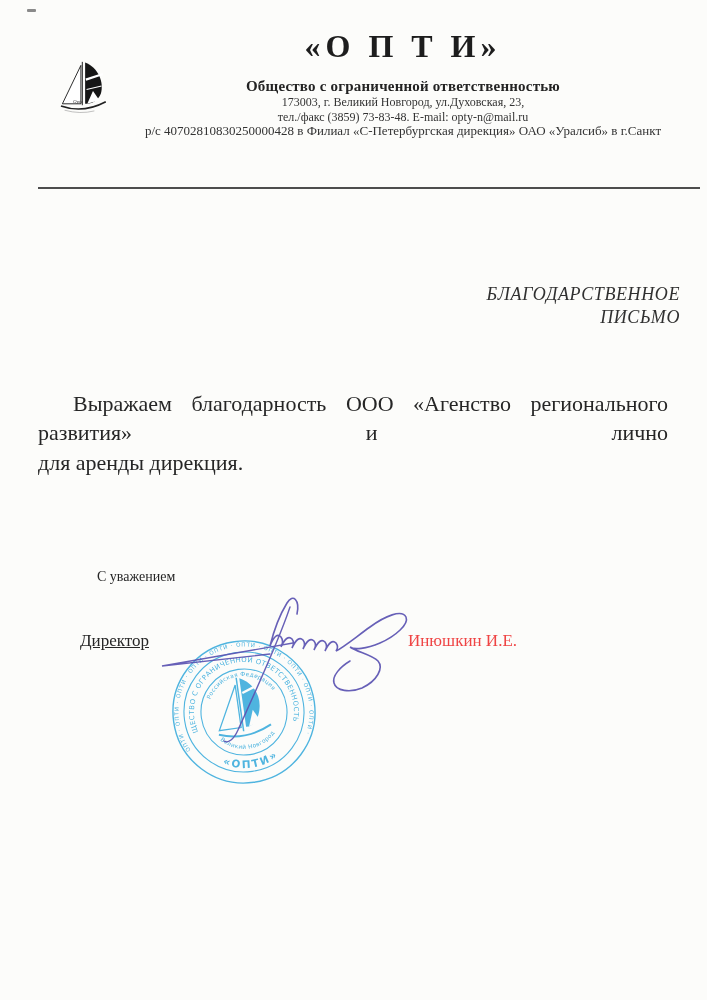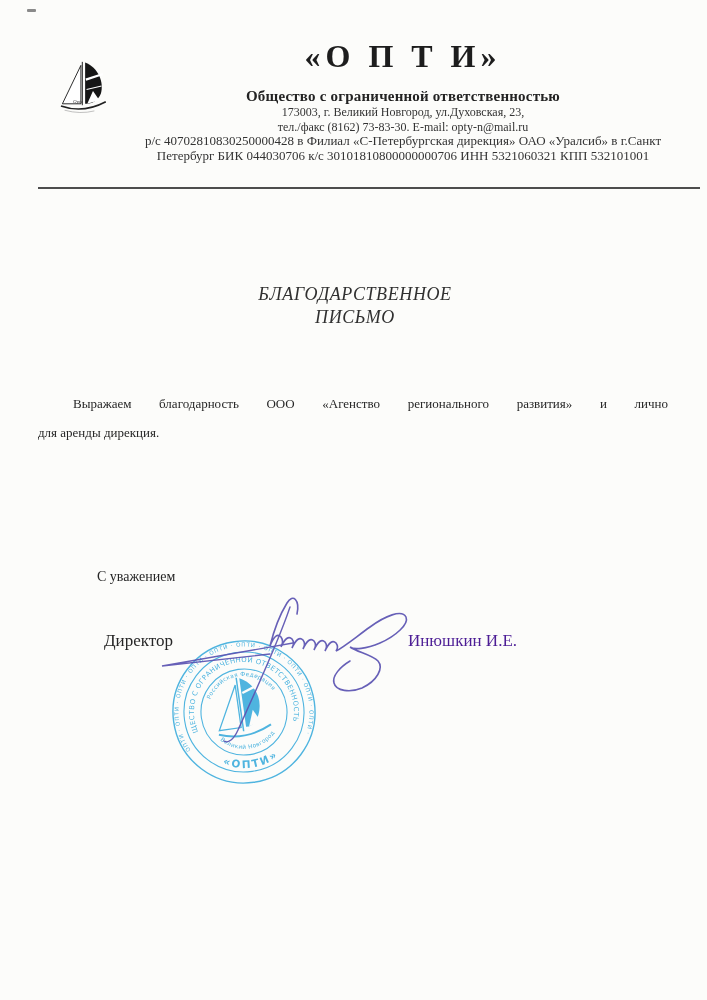--- a/index.html
+++ b/index.html
@@ -10,45 +10,45 @@
   .page{
     position:relative;width:707px;height:1000px;margin:0 auto;
     background:var(--paper);overflow:hidden;
     font-family:"Liberation Serif","DejaVu Serif",serif;
     color:var(--ink);
   }
   .scan-artifact{position:absolute;background:#8a8a8a;border-radius:1px;}
 
   
   .logo-box{position:absolute;left:56px;top:58px;width:64px;height:66px;}
-  .letterhead{position:absolute;left:138px;top:38px;width:530px;text-align:center;}
+  .letterhead{position:absolute;left:138px;top:28px;width:530px;text-align:center;}
   .company-title{font-size:32px;font-weight:bold;letter-spacing:5px;color:#1d1d1d;}
   .org-type{margin-top:13px;font-size:15px;font-weight:bold;letter-spacing:.2px;color:#232323;}
   .lh-line{font-size:12px;line-height:14.6px;color:#333;}
   .lh-line.small{font-size:13px;text-align:center;}
 
   .rule{position:absolute;left:38px;top:187px;width:662px;height:2px;background:#4d4d4d;}
 
   
   .ref-block{position:absolute;left:42px;top:199px;font-size:13.5px;line-height:15.5px;color:#2e2e2e;}
   .ref-l1{padding-left:21px;}
   .ref-l2{padding-left:16px;}
 
   
-  .doc-title{position:absolute;left:30px;top:283px;width:650px;text-align:center;
+  .doc-title{position:absolute;left:30px;top:283px;width:650px;text-align:right;
     font-style:italic;font-size:18px;line-height:23px;letter-spacing:.6px;color:#303030;}
 
   
-  .body-text{position:absolute;left:38px;top:389px;width:630px;font-size:13px;line-height:29.4px;color:#262626;}
+  .body-text{position:absolute;left:38px;top:389px;width:630px;font-size:22px;line-height:29.4px;color:#262626;}
   .jline{text-align:justify;text-align-last:justify;}
   .indent{text-indent:35px;}
 
   .closing{position:absolute;left:97px;top:569px;font-size:14px;color:#262626;}
-  .sig-title{position:absolute;left:104px;top:631px;font-size:17px;color:#262626;}
-  .sig-name{position:absolute;left:408px;top:631px;font-size:17px;color:#4c1d95;}
+  .sig-title{position:absolute;left:80px;top:631px;font-size:17px;color:#262626;text-decoration:underline;}
+  .sig-name{position:absolute;left:408px;top:631px;font-size:17px;color:#ef4444;}
 
   .stamp-box{position:absolute;left:164px;top:632px;width:160px;height:160px;opacity:.82;}
   .sig-box{position:absolute;left:140px;top:580px;width:290px;height:190px;opacity:.92;}
 
   
   .st-stroke{stroke:var(--stamp);fill:none;}
   .st-fill{fill:var(--stamp);}
   .st-text{fill:var(--stamp);font-family:"DejaVu Sans",sans-serif;}
   .sig-stroke{stroke:var(--sig);fill:none;stroke-linecap:round;}
 </style>
@@ -68,23 +68,22 @@
     <polygon points="44,63 52,45 61,58" fill="#ffffff"></polygon>
     <path d="M 7,66 Q 38,77 70,60" stroke="#222222" stroke-width="2.4" fill="none"></path>
     <path d="M 12,72 Q 34,78 54,73" stroke="#a8a8a8" stroke-width="1" fill="none"></path>
     <text x="24" y="62" font-size="7" font-style="italic" fill="#3a3a3a" font-family="Liberation Serif, serif">Opty</text>
   </svg>
 
   <div class="letterhead">
     <div class="company-title">«О П Т И»</div>
     <div class="org-type">Общество с ограниченной ответственностью</div>
     <div class="lh-line">173003, г. Великий Новгород, ул.Духовская, 23,</div>
-    <div class="lh-line">тел./факс (8162) 73-83-30. E-mail: opty-n@mail.ru</div>
+    <div class="lh-line">тел./факс (3859) 73-83-48. E-mail: opty-n@mail.ru</div>
     <div class="lh-line small">р/с 40702810830250000428 в Филиал «С-Петербургская дирекция» ОАО «Уралсиб» в г.Санкт</div>
-    <div class="lh-line small">Петербург БИК 044030706 к/с 30101810800000000706 ИНН 5321060321 КПП 532101001</div>
   </div>
 
   <div class="rule"></div>
 
 
   <div class="doc-title">
     <div>БЛАГОДАРСТВЕННОЕ</div>
     <div>ПИСЬМО</div>
   </div>
 

